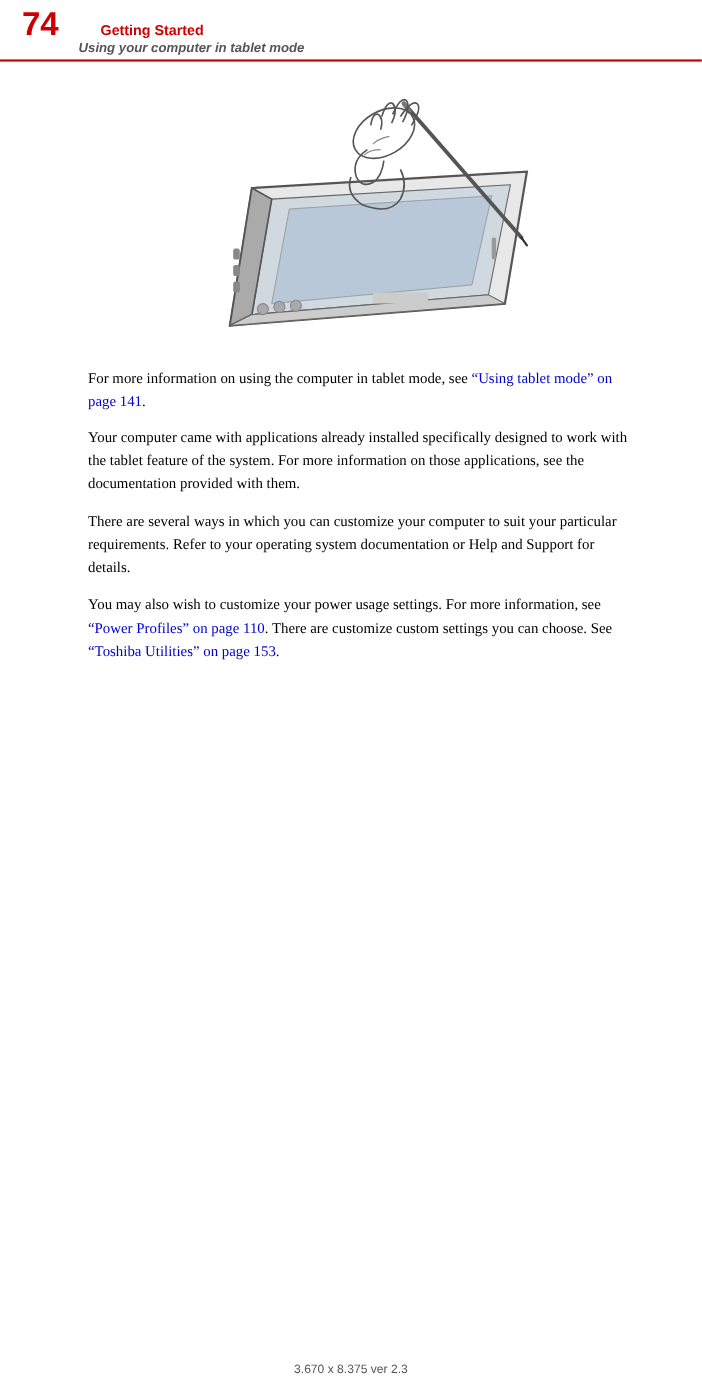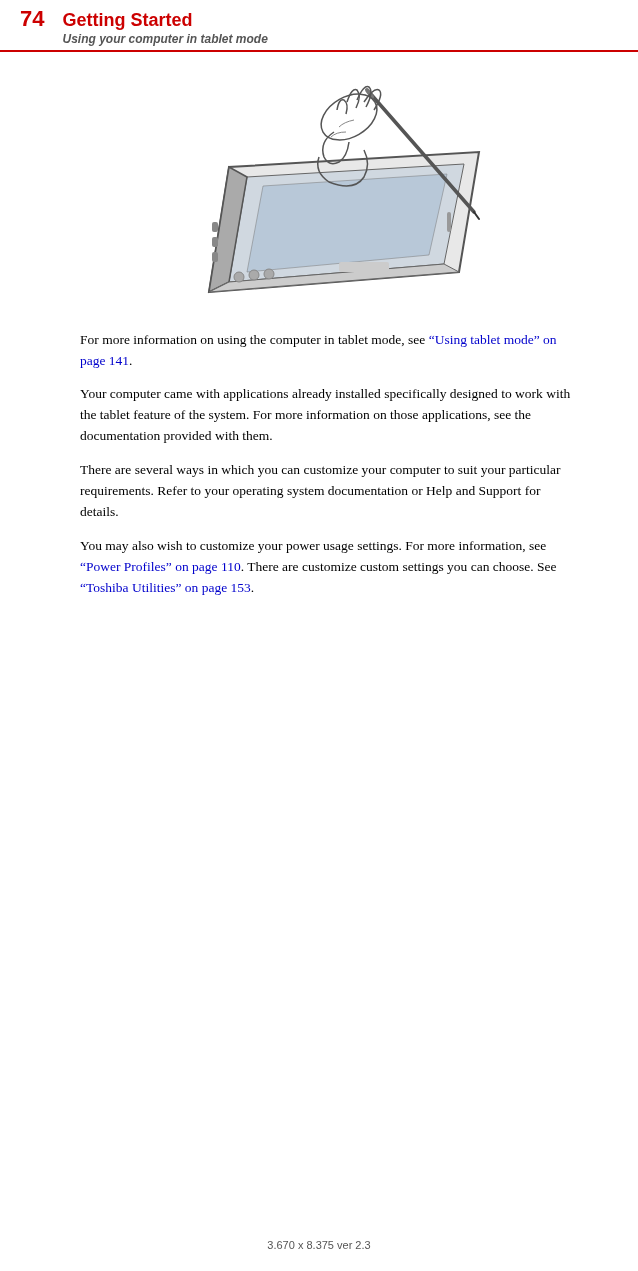--- a/index.html
+++ b/index.html
@@ -27,35 +27,36 @@
 
     
     .page-header {
       display: flex;
       align-items: baseline;
       padding: 6px 20px 4px 20px;
       border-bottom: 2px solid #cc0000;
     }
 
     .page-number {
-      font-size: 22px;
+      font-size: 30px;
       font-weight: bold;
       color: #cc0000;
       margin-right: 18px;
       font-family: Arial, sans-serif;
       text-align: right;
     }
 
     .header-chapter {
-      font-size: 18px;
+      font-size: 13px;
       font-weight: bold;
       color: #cc0000;
       font-family: Arial, sans-serif;
       display: block;
       line-height: 1.2;
+      margin-left: 20px;
     }
 
     .header-section {
       font-size: 12px;
       color: #555555;
       font-family: Arial, sans-serif;
       font-style: italic;
       font-weight: bold;
     }
 

